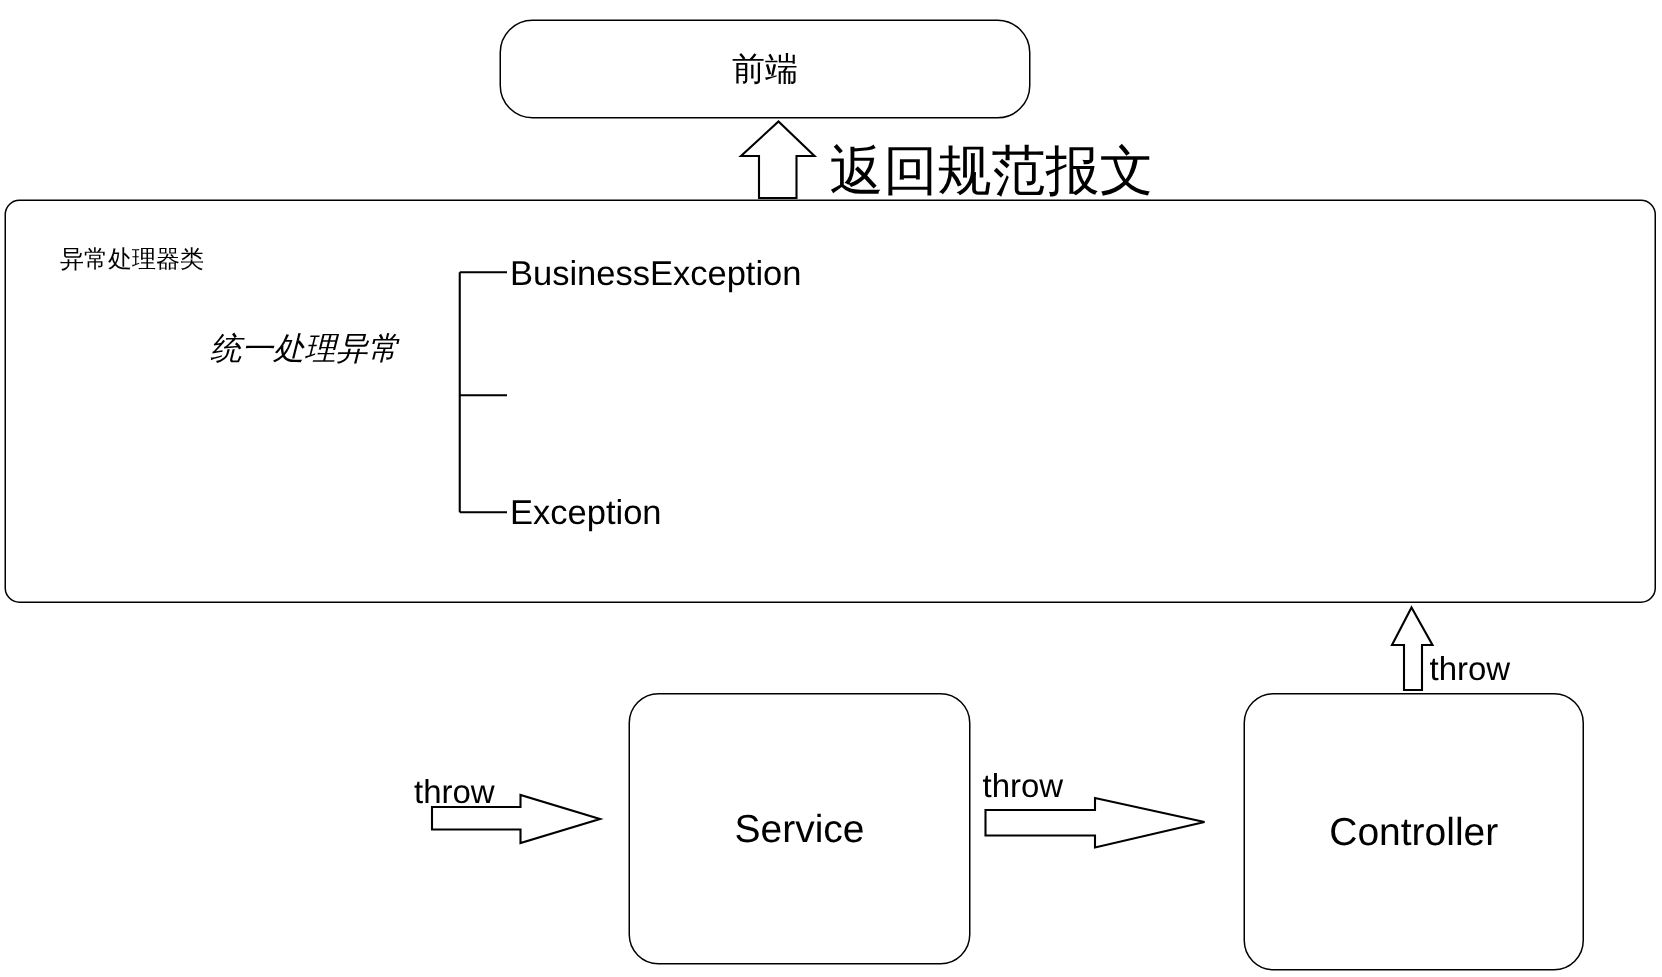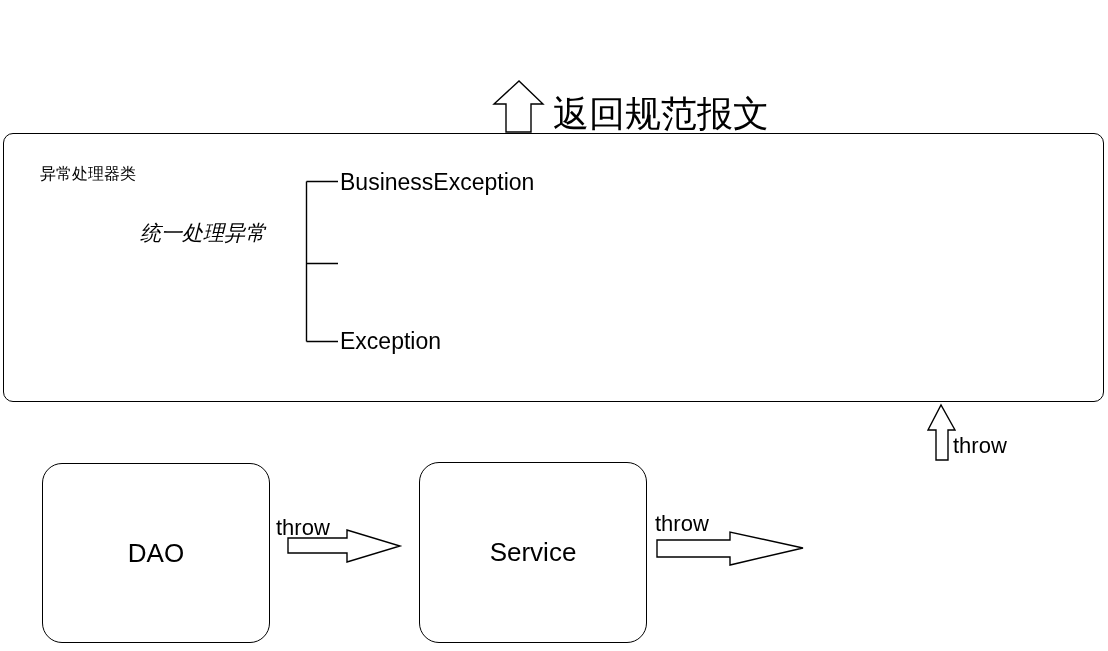--- a/index.html
+++ b/index.html
@@ -78,33 +78,36 @@
 
     <polygon fill="#ffffff" points="506,132 506,104 494,104 519,81 543,104 531,104 531,132"></polygon>
 
     <polygon fill="#ffffff" points="288,538 347,538 347,530 400,546 347,562 347,553 288,553"></polygon>
 
     <polygon fill="#ffffff" points="657,540 730,540 730,532 803,548 730,565 730,557 657,557"></polygon>
 
     <polygon fill="#ffffff" points="936,460 936,430 928,430 941,405 955,430 948,430 948,460"></polygon>
   </svg>
 
+  <div class="box frontend-box">
+    <span>前端</span>
+  </div>
 
   <div class="lbl return-label">返回规范报文</div>
 
   <div class="box panel"></div>
   <div class="lbl panel-title">异常处理器类</div>
   <div class="lbl panel-subtitle">统一处理异常</div>
   <div class="lbl exc-label exc-0">BusinessException</div>
   <div class="lbl exc-label exc-2">Exception</div>
 
-  <div class="box layer-box dao-box">
-    <span>DAO</span>
-  </div>
   <div class="box layer-box service-box">
     <span>Service</span>
+  </div>
+  <div class="box layer-box controller-box">
+    <span>Controller</span>
   </div>
 
   <div class="lbl throw-label throw-1">throw</div>
   <div class="lbl throw-label throw-2">throw</div>
   <div class="lbl throw-label throw-3">throw</div>
 
 </div>
 
 </body></html>

